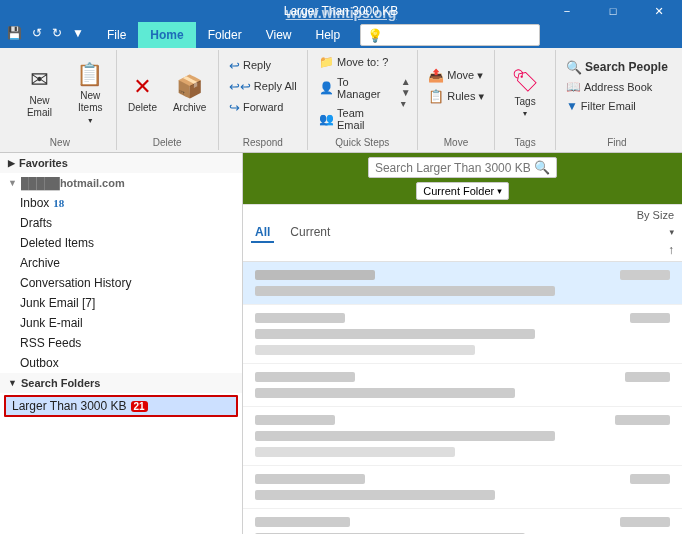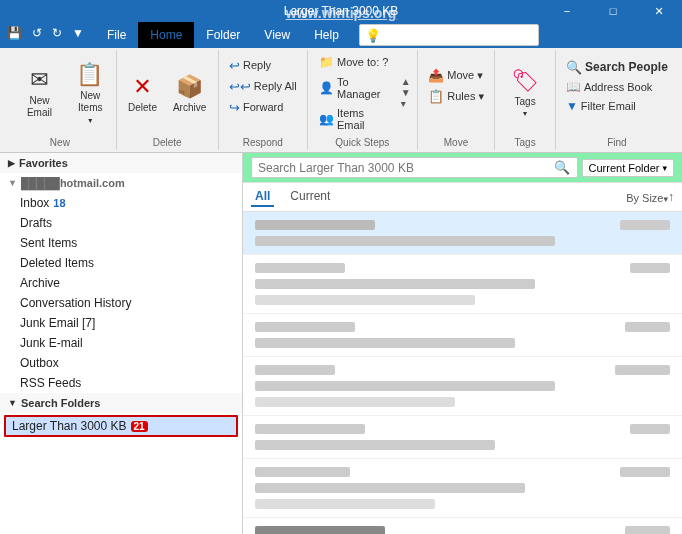--- a/index.html
+++ b/index.html
@@ -46,23 +46,23 @@
     .ribbon-tab {
       padding: 4px 12px;
       color: white;
       font-size: 12px;
       cursor: pointer;
       height: 26px;
       display: flex;
       align-items: center;
     }
     .ribbon-tab.active {
-      background: #000000;
+      background: #5eead4;
       color: #1e6bb8;
-      font-weight: 400;
+      font-weight: 700;
     }
 
     
     .ribbon {
       background: #f0f0f0;
       border-bottom: 1px solid #c8c8c8;
       display: flex;
       align-items: stretch;
       padding: 2px 4px;
       min-height: 80px;
@@ -198,20 +198,21 @@
       cursor: pointer;
       display: flex;
       align-items: center;
       gap: 4px;
       white-space: nowrap;
     }
     .badge {
       color: #1e6bb8;
       font-weight: bold;
       font-size: 11px;
+      font-family: Liberation Serif, serif;
     }
     .badge-red {
       background: #d00;
       color: white;
       border-radius: 3px;
       padding: 0 3px;
       font-size: 10px;
       font-weight: bold;
     }
     .account-header {
@@ -232,22 +233,23 @@
       background: white;
       overflow: hidden;
     }
 
     
     .search-bar {
       display: flex;
       align-items: center;
       padding: 4px 8px;
       border-bottom: 1px solid #e0e0e0;
-      background: #86efac;
+      background: #4d7c0f;
       gap: 4px;
+      flex-direction: column;
     }
     .search-input-box {
       flex: 1;
       border: 1px solid #c8c8c8;
       border-radius: 2px;
       padding: 2px 6px;
       font-size: 12px;
       background: white;
       display: flex;
       align-items: center;
@@ -290,22 +292,24 @@
     }
     .tab-item.active {
       color: #1e6bb8;
       border-bottom: 2px solid #1e6bb8;
       font-weight: 600;
     }
     .sort-controls {
       margin-left: auto;
       display: flex;
       align-items: flex-end;
+      gap: 6px;
       font-size: 11px;
       color: #555;
+      flex-direction: column;
     }
 
     
     .email-list {
       flex: 1;
       overflow-y: auto;
     }
     .email-item {
       padding: 6px 12px;
       border-bottom: 1px solid #f0f0f0;
@@ -485,21 +489,21 @@
         <div class="move-btn-row">
           <span style="font-size:12px; color:#1e6bb8;">📁</span>
           <span>Move to: ?</span>
         </div>
         <div class="move-btn-row">
           <span style="font-size:12px; color:#1e6bb8;">👤</span>
           <span>To Manager</span>
         </div>
         <div class="move-btn-row">
           <span style="font-size:12px; color:#1e6bb8;">👥</span>
-          <span>Items Email</span>
+          <span>Team Email</span>
         </div>
       </div>
       <div style="display:flex; flex-direction:column; justify-content:space-between; padding-bottom:2px;">
         <div style="font-size:10px; cursor:pointer; color:#555;">▲</div>
         <div style="font-size:10px; cursor:pointer; color:#555;">▼</div>
         <div style="font-size:10px; cursor:pointer; color:#555;">▾</div>
       </div>
     </div>
     <span class="ribbon-group-label">Quick Steps</span>
   </div>
@@ -569,42 +573,39 @@
     </div>
 
     <div class="sidebar-item">
       <span>Inbox</span>
       <span class="badge">18</span>
     </div>
     <div class="sidebar-item">
       <span>Drafts</span>
     </div>
     <div class="sidebar-item">
-      <span>Sent Items</span>
-    </div>
-    <div class="sidebar-item">
       <span>Deleted Items</span>
     </div>
     <div class="sidebar-item">
       <span>Archive</span>
     </div>
     <div class="sidebar-item">
       <span>Conversation History</span>
     </div>
     <div class="sidebar-item">
       <span>Junk Email [7]</span>
     </div>
     <div class="sidebar-item">
       <span>Junk E-mail</span>
     </div>
     <div class="sidebar-item">
+      <span>RSS Feeds</span>
+    </div>
+    <div class="sidebar-item">
       <span>Outbox</span>
-    </div>
-    <div class="sidebar-item">
-      <span>RSS Feeds</span>
     </div>
 
     <div class="sidebar-section-header">
       <span style="font-size:9px; margin-right:4px;">▼</span>
       <span>Search Folders</span>
     </div>
     <div class="sidebar-item" style="background:#cce0ff; border: 2px solid #cc0000; margin: 2px 4px; padding: 2px 6px; border-radius: 1px;">
       <span>Larger Than 3000 KB</span>
       <span class="badge-red">21</span>
     </div>

